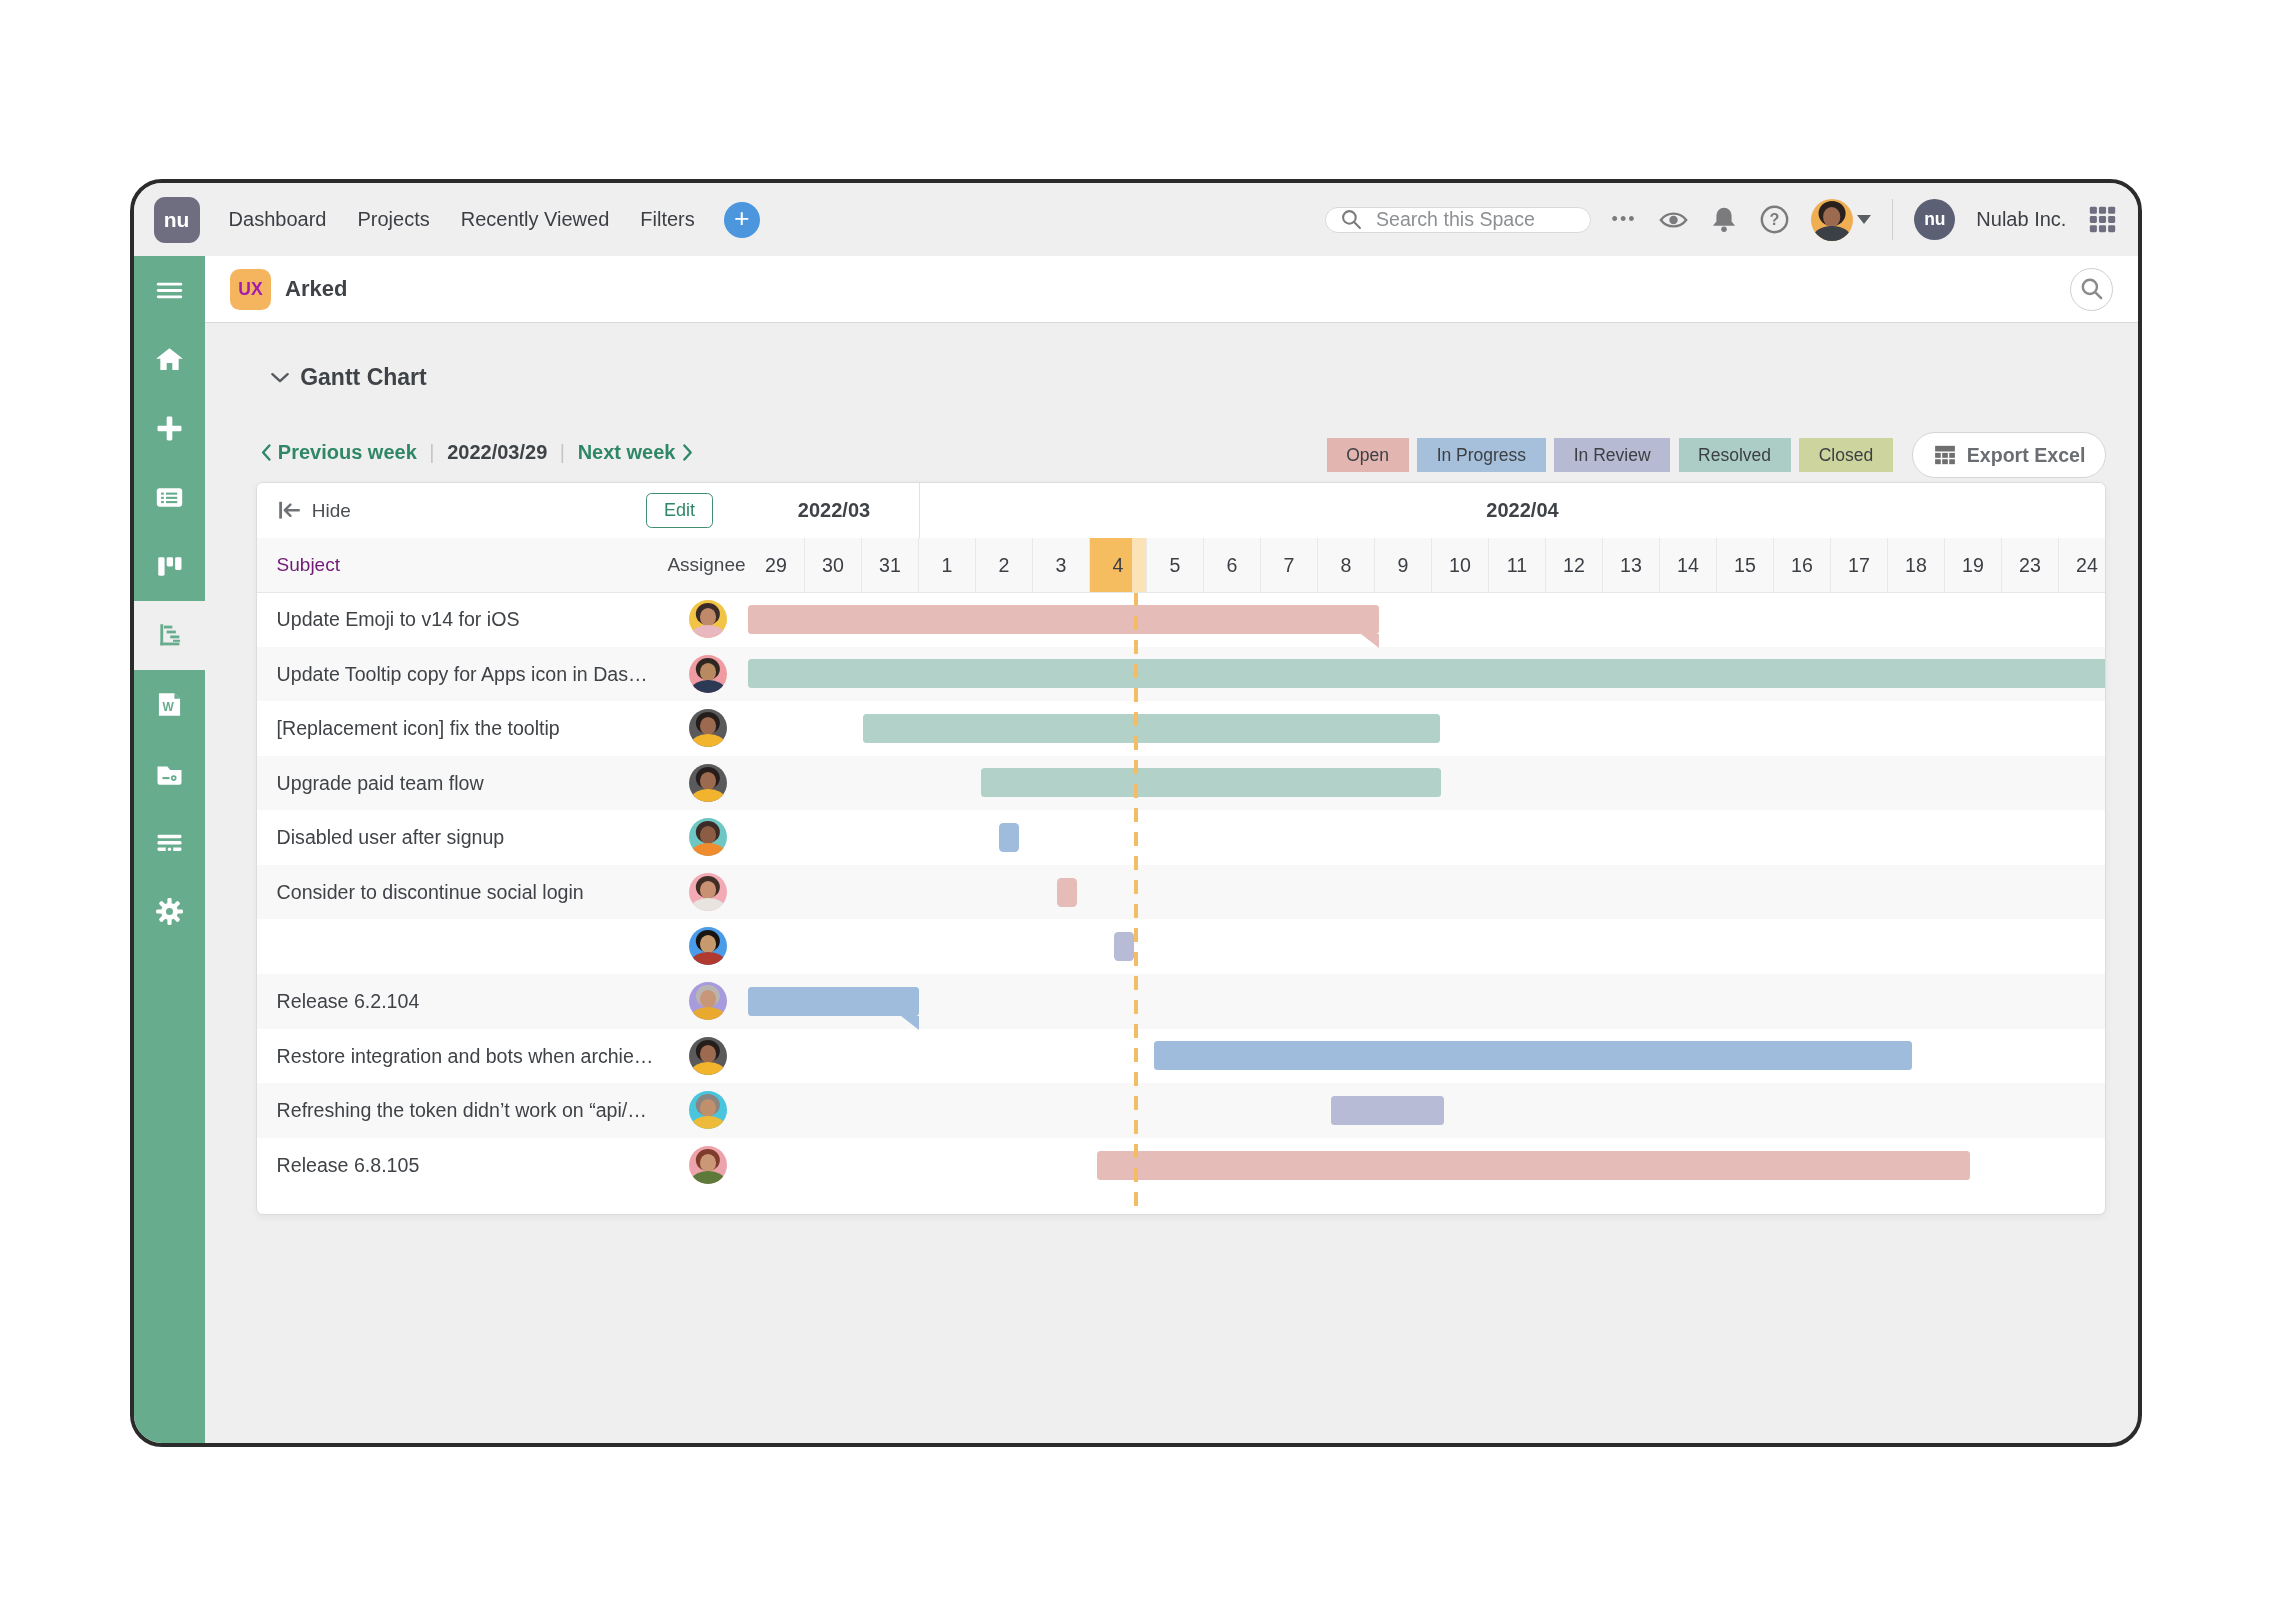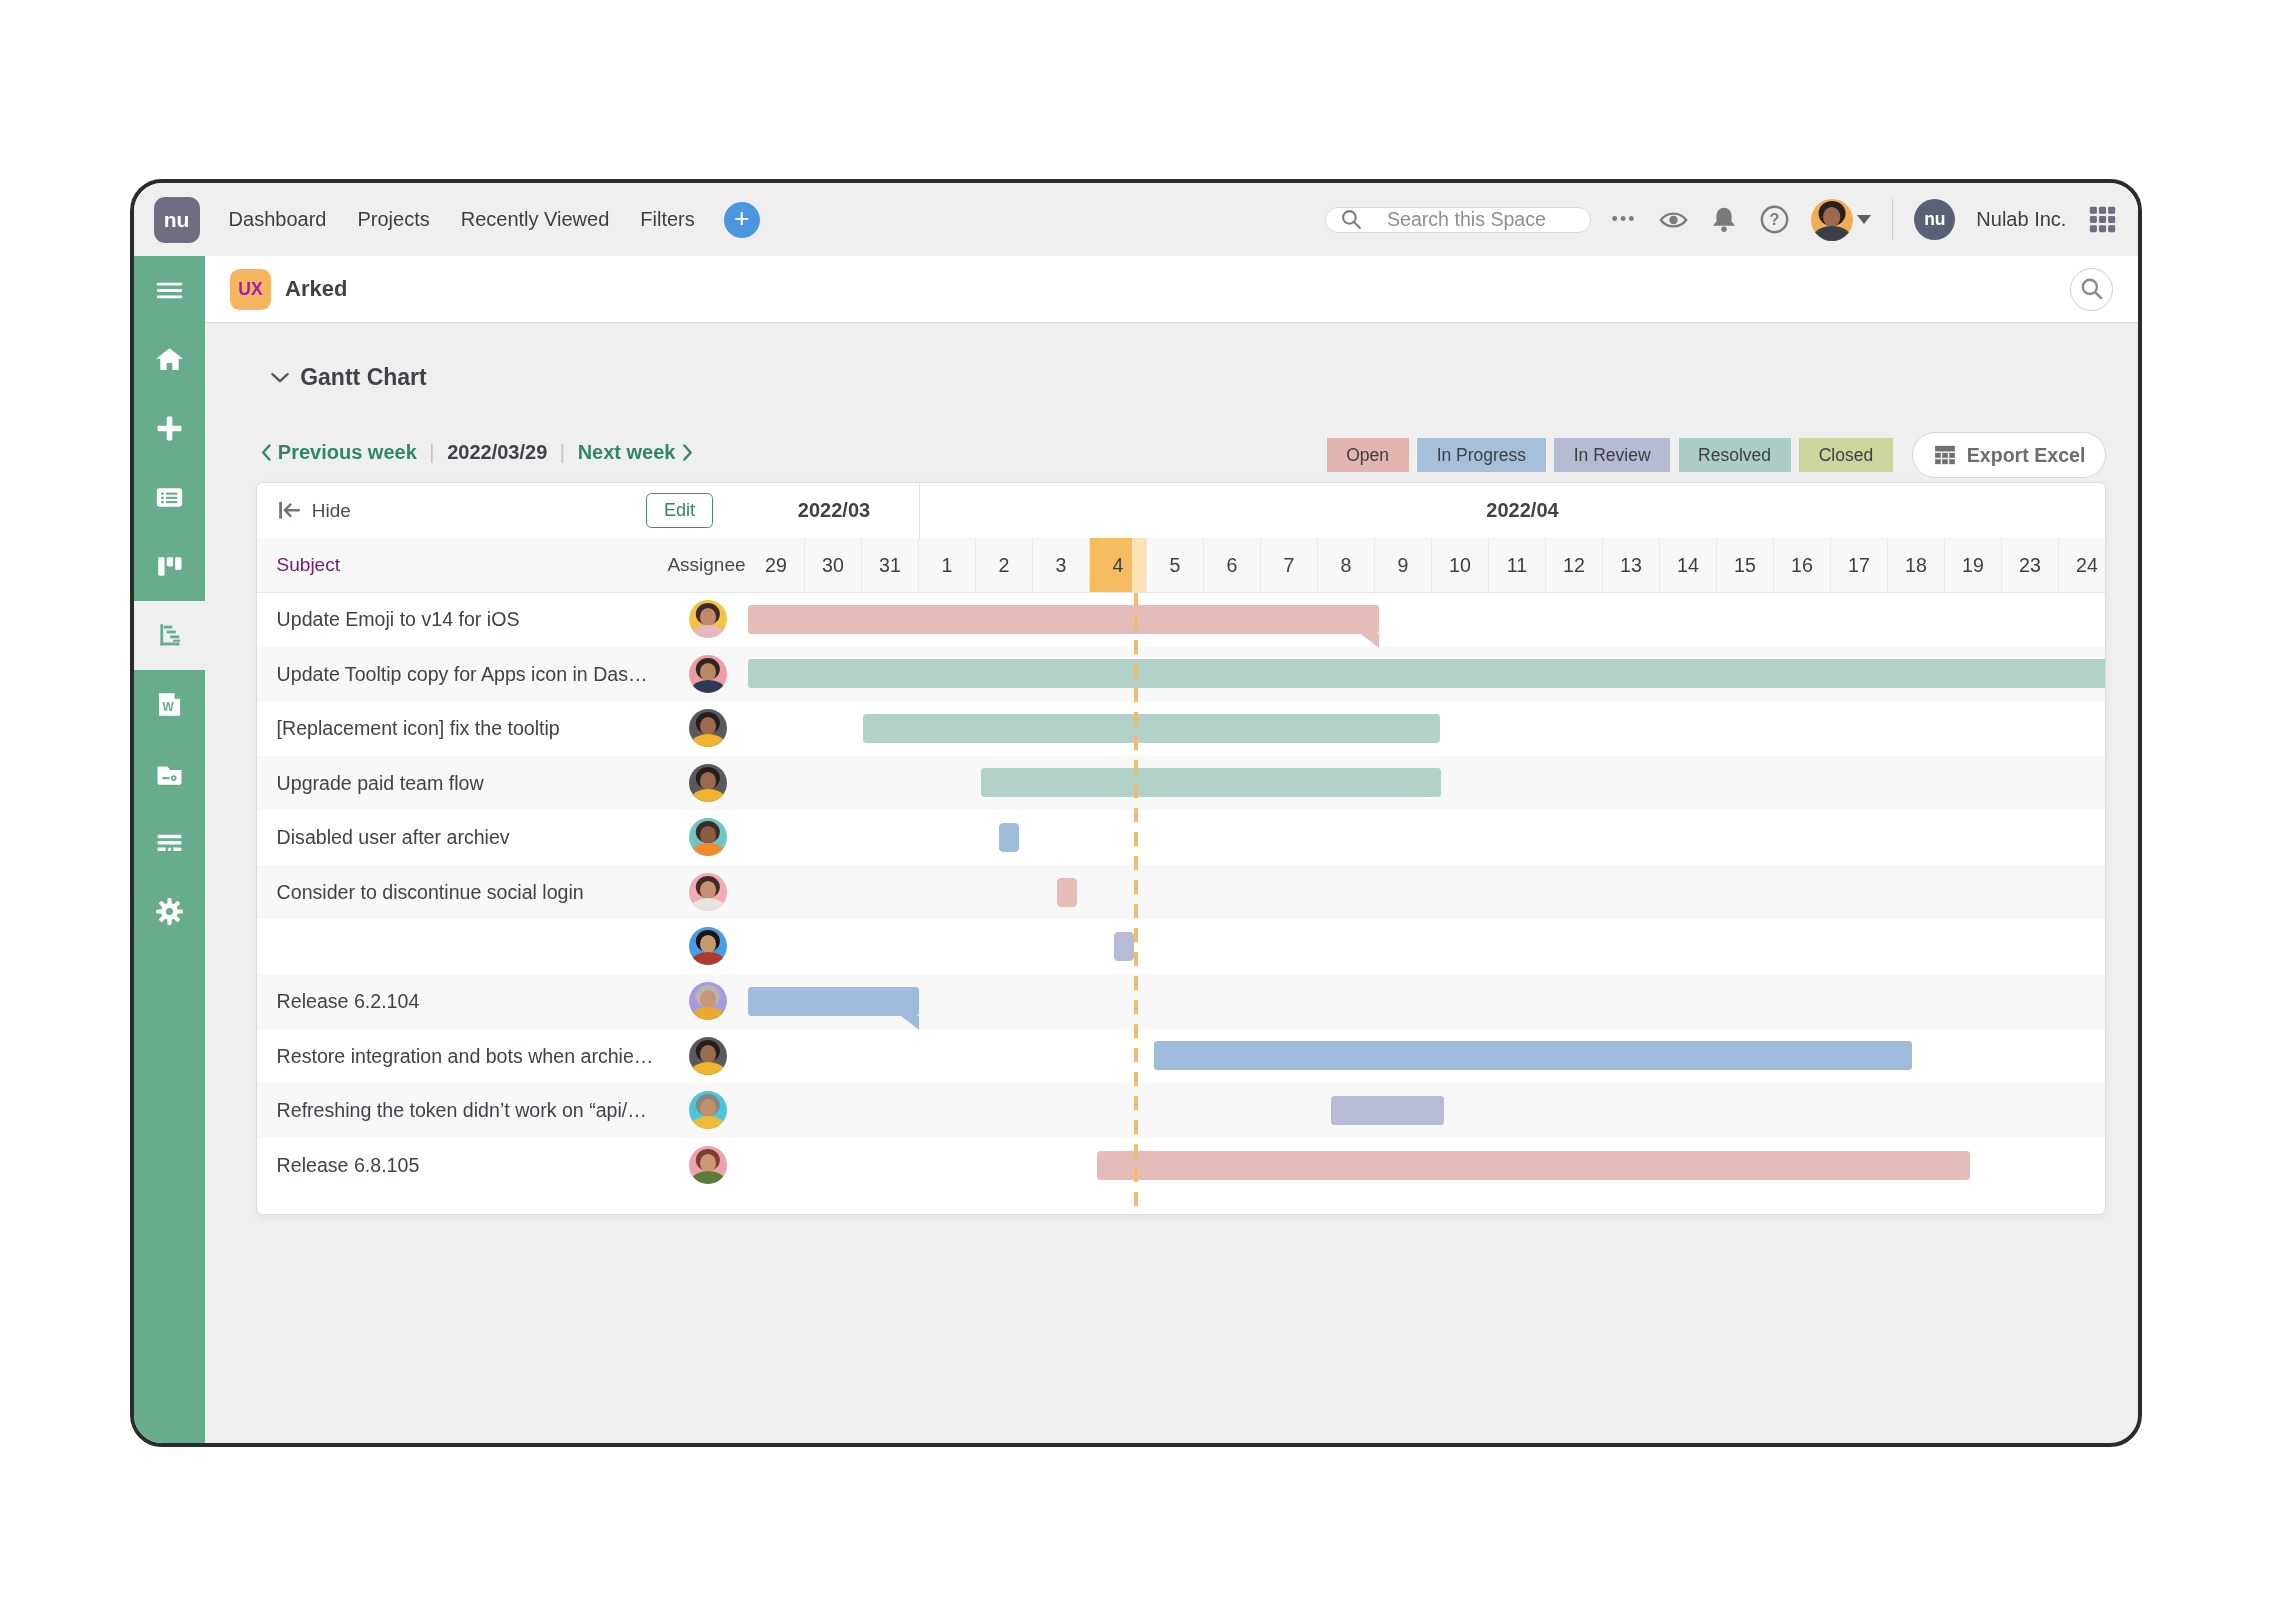--- a/index.html
+++ b/index.html
@@ -14,21 +14,21 @@
   .topbar{position:absolute;left:0;top:0;width:100%;height:73px;background:#efeff0;
     display:flex;align-items:center;justify-content:space-between;padding:0 19.6px;}
   .topbar-left{display:flex;align-items:center;gap:29px;}
   .logo-sq{width:46px;height:46px;border-radius:11.2px;background:#6e6e80;color:#fff;
     display:flex;align-items:center;justify-content:center;font-size:21px;font-weight:700;}
   .nav-link{font-size:20px;color:#3b3f44;cursor:pointer;white-space:nowrap;}
   .plus-btn{width:36px;height:36px;border-radius:50%;background:#4b96dc;color:#fff;
     display:flex;align-items:center;justify-content:center;font-size:26.6px;font-weight:400;padding-bottom:2.8px;}
   .topbar-right{display:flex;align-items:center;gap:21px;}
   .search-pill{width:266px;height:26px;border:1.4px solid #d9d9d9;border-radius:22.4px;background:#fff;
-    display:flex;align-items:center;gap:23px;padding:0 15.4px;}
+    display:flex;align-items:center;gap:12px;padding:0 15.4px;}
   .search-pill input{border:none;outline:none;font-size:19.6px;color:#5c6064;width:196px;
     font-family:"Liberation Sans",sans-serif;background:transparent;}
   .search-pill input::placeholder{color:#8d9093;}
   .more-dots{font-size:18px;color:#7b7b7e;letter-spacing:2.1px;}
   .tb-icon{display:flex;align-items:center;justify-content:center;}
   .caret-down{width:0;height:0;border-left:7.7px solid transparent;border-right:7.7px solid transparent;
     border-top:9.8px solid #5a5e63;margin-left:-5.6px;}
   .v-divider{width:1.4px;height:41px;background:#cfcfcf;}
   .org-logo{width:41px;height:41px;border-radius:50%;background:#5c6074;color:#fff;
     display:flex;align-items:center;justify-content:center;font-size:17.5px;font-weight:700;}
@@ -392,21 +392,21 @@
         </div>
         <div class="g-row alt" style="top: 164px;">
           <span class="subj">Upgrade paid team flow</span>
           <div class="avatar" style="background: rgb(90, 90, 92);">
             <div class="hair" style="background: rgb(36, 29, 27);"></div>
             <div class="face" style="background: rgb(156, 107, 79);"></div>
             <div class="shirt" style="background: rgb(242, 180, 44);"></div>
           </div>
         </div>
         <div class="g-row" style="top: 218px;">
-          <span class="subj">Disabled user after archiev</span>
+          <span class="subj">Disabled user after signup</span>
           <div class="avatar" style="background: rgb(111, 199, 195);">
             <div class="hair" style="background: rgb(60, 43, 38);"></div>
             <div class="face" style="background: rgb(141, 93, 67);"></div>
             <div class="shirt" style="background: rgb(240, 140, 46);"></div>
           </div>
         </div>
         <div class="g-row alt" style="top: 273px;">
           <span class="subj">Consider to discontinue social login</span>
           <div class="avatar" style="background: rgb(242, 170, 180);">
             <div class="hair" style="background: rgb(63, 45, 38);"></div>

